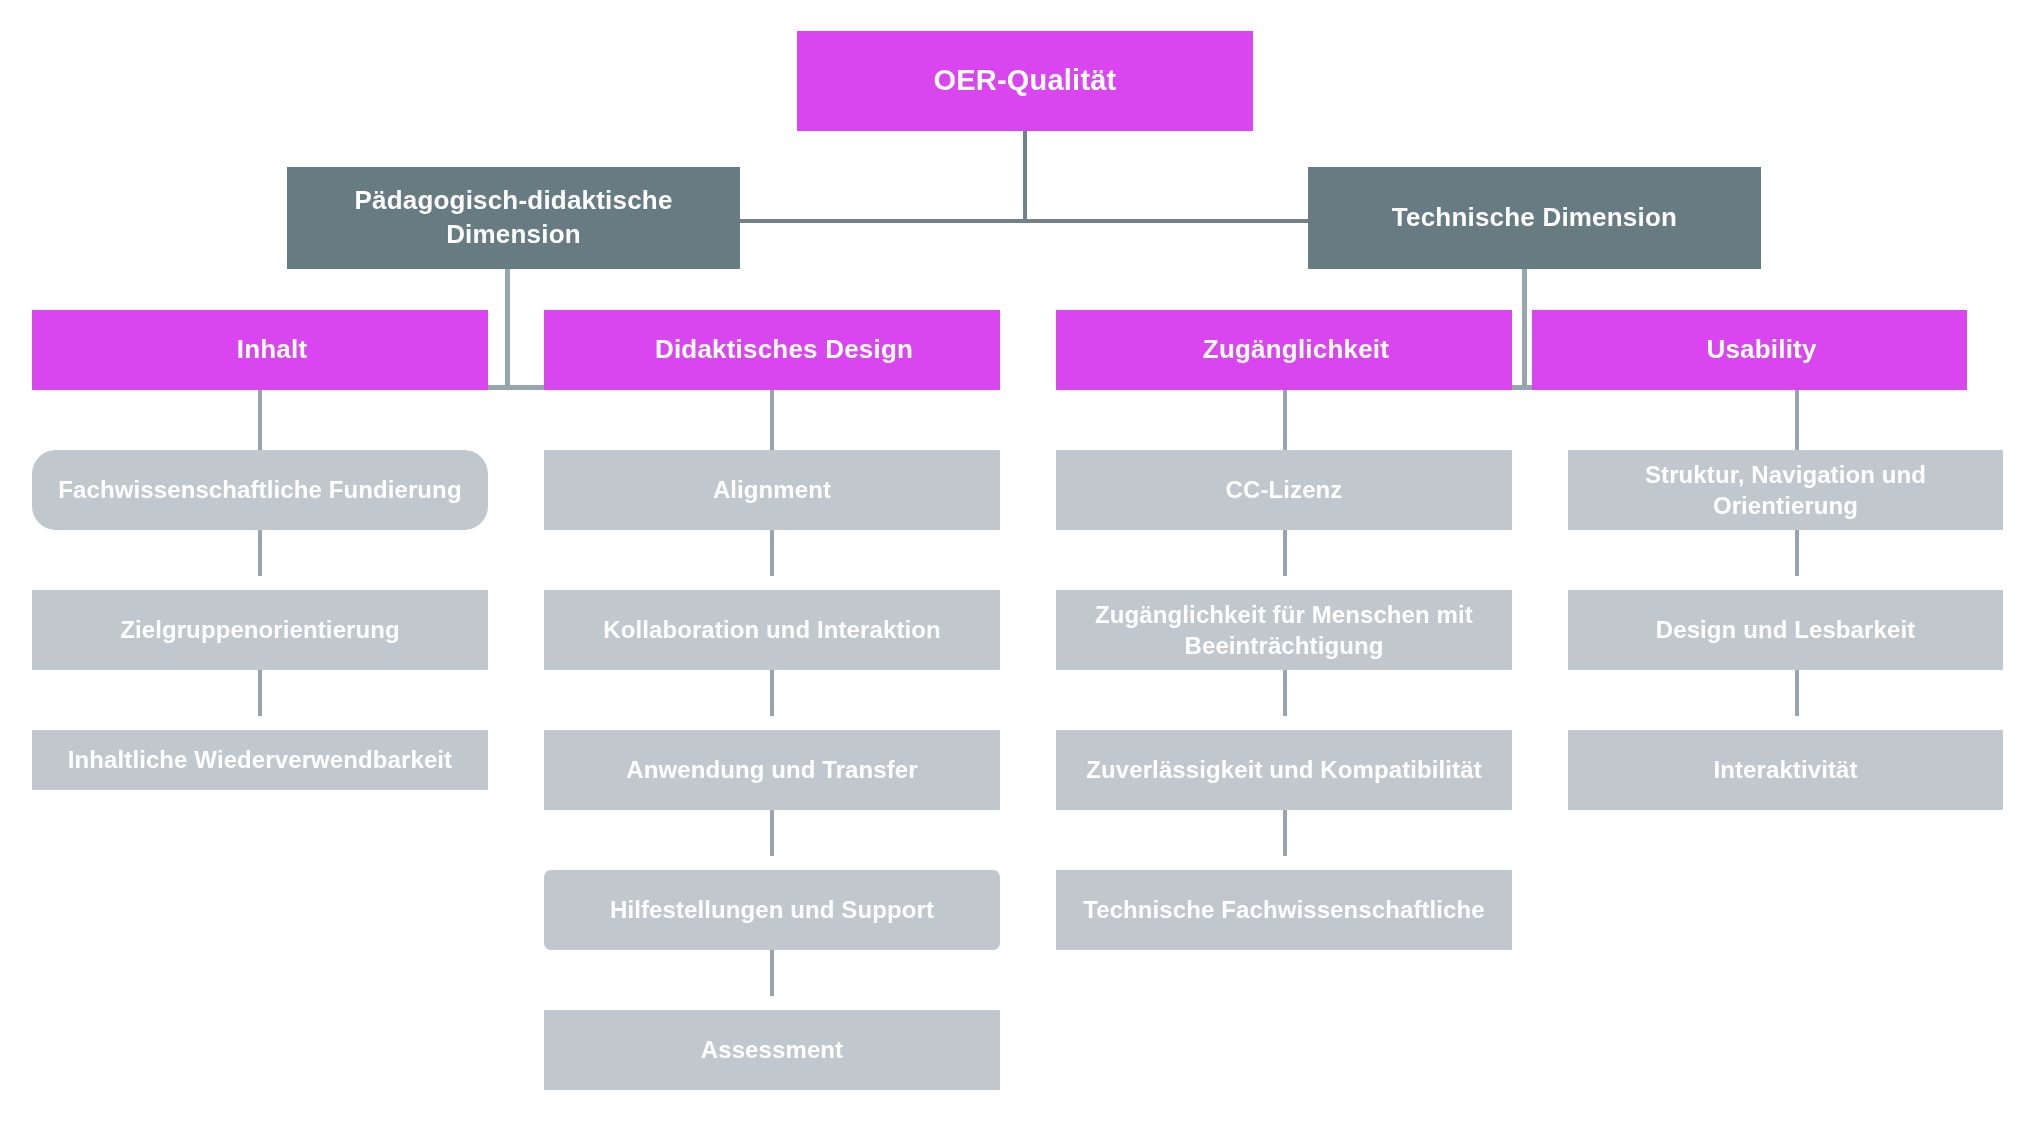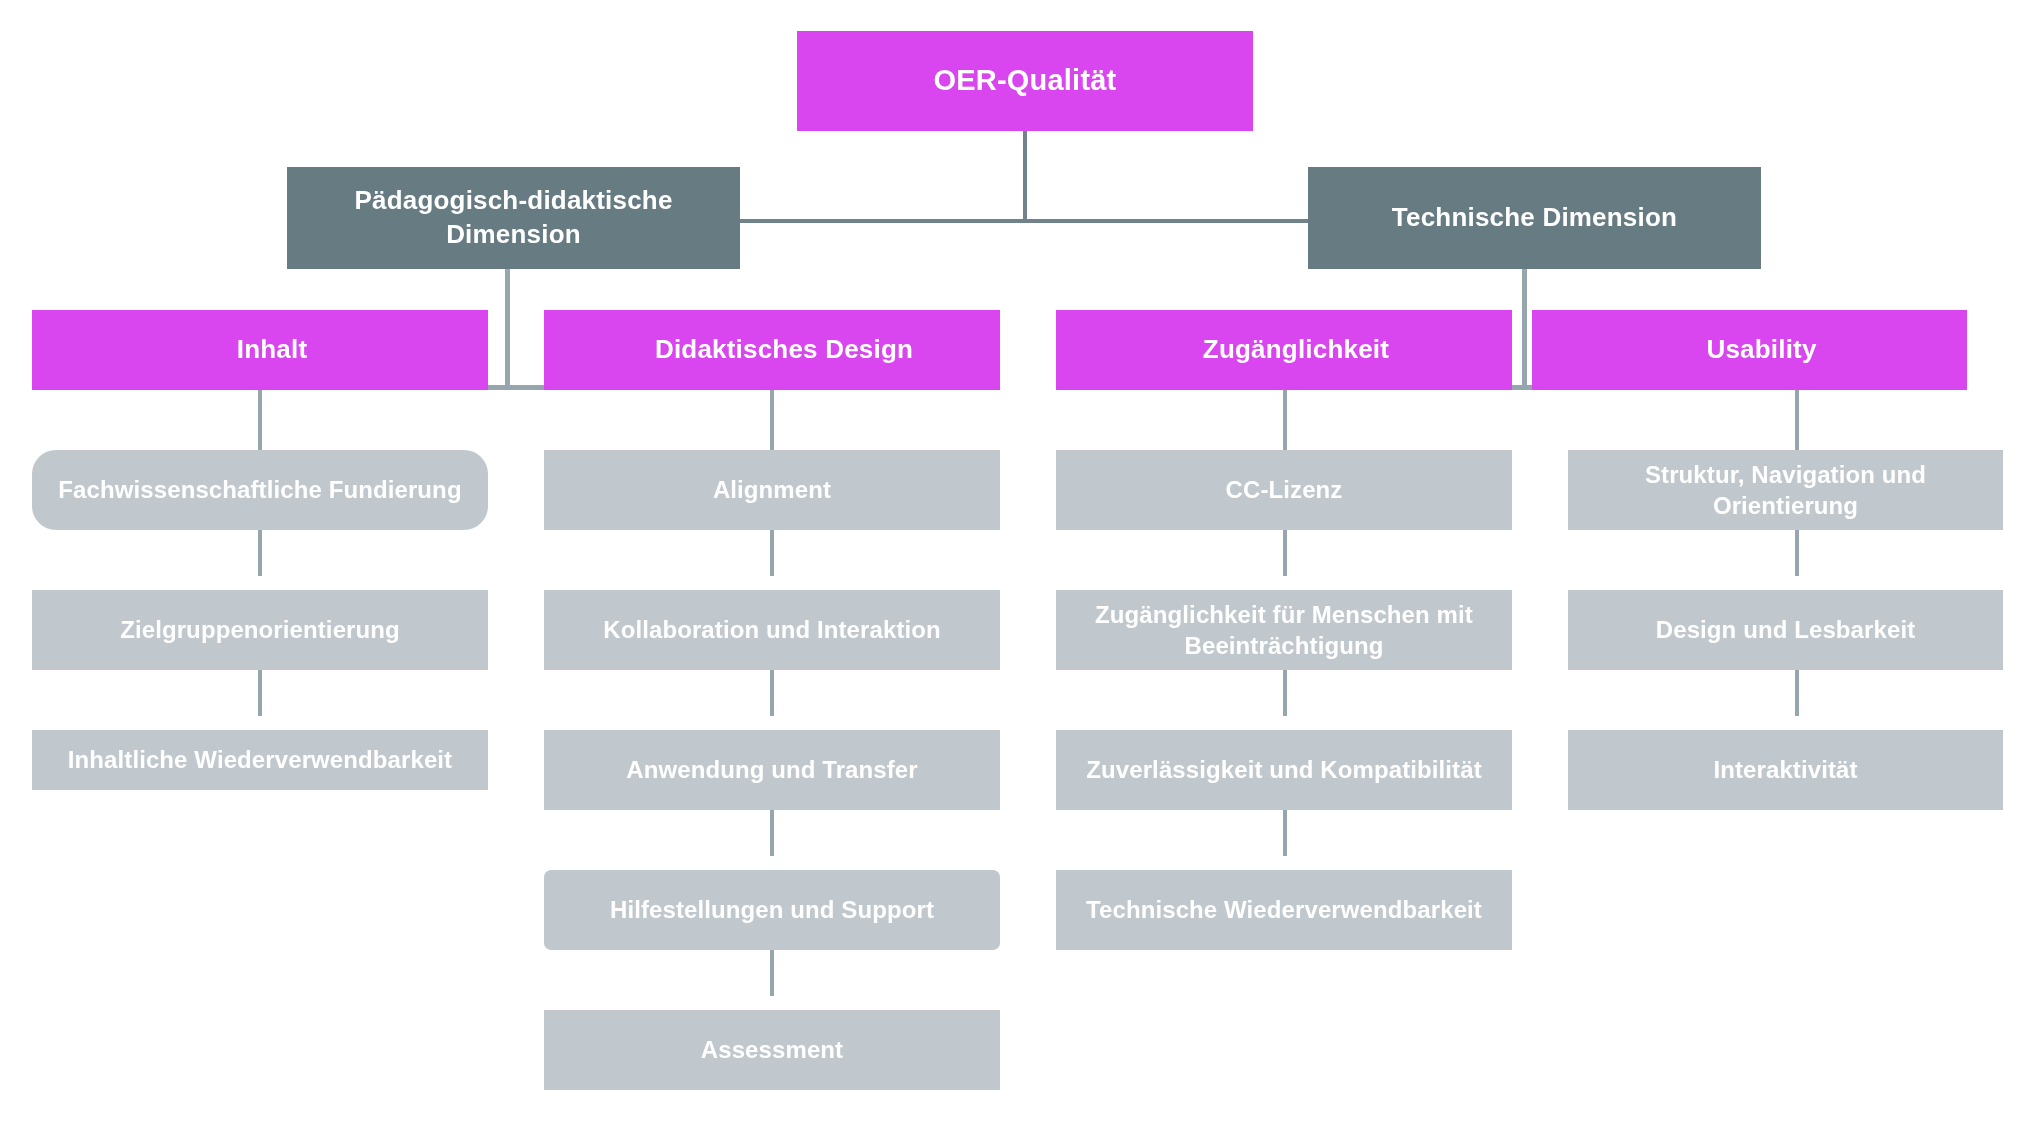--- a/index.html
+++ b/index.html
@@ -134,21 +134,21 @@
   <div class="node node-leaf" style="left:1056px; top:450px; width:456px; height:80px;">
     <span>CC-Lizenz</span>
   </div>
   <div class="node node-leaf" style="left:1056px; top:590px; width:456px; height:80px;">
     <span>Zugänglichkeit für Menschen mit Beeinträchtigung</span>
   </div>
   <div class="node node-leaf" style="left:1056px; top:730px; width:456px; height:80px;">
     <span>Zuverlässigkeit und Kompatibilität</span>
   </div>
   <div class="node node-leaf" style="left:1056px; top:870px; width:456px; height:80px;">
-    <span>Technische Wiederverwendbarkeit</span>
+    <span>Technische Fachwissenschaftliche</span>
   </div>
 
   <div class="node node-leaf" style="left:1568px; top:450px; width:435px; height:80px;">
     <span>Struktur, Navigation und Orientierung</span>
   </div>
   <div class="node node-leaf" style="left:1568px; top:590px; width:435px; height:80px;">
     <span>Design und Lesbarkeit</span>
   </div>
   <div class="node node-leaf" style="left:1568px; top:730px; width:435px; height:80px;">
     <span>Interaktivität</span>

